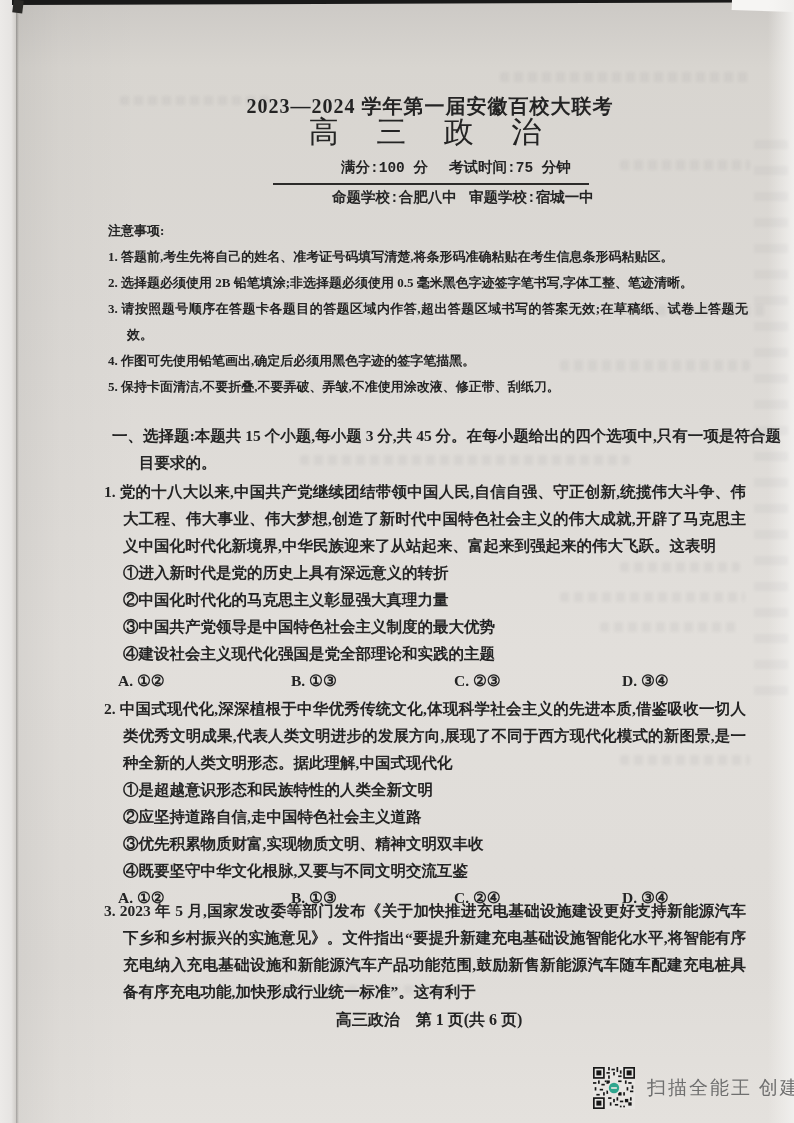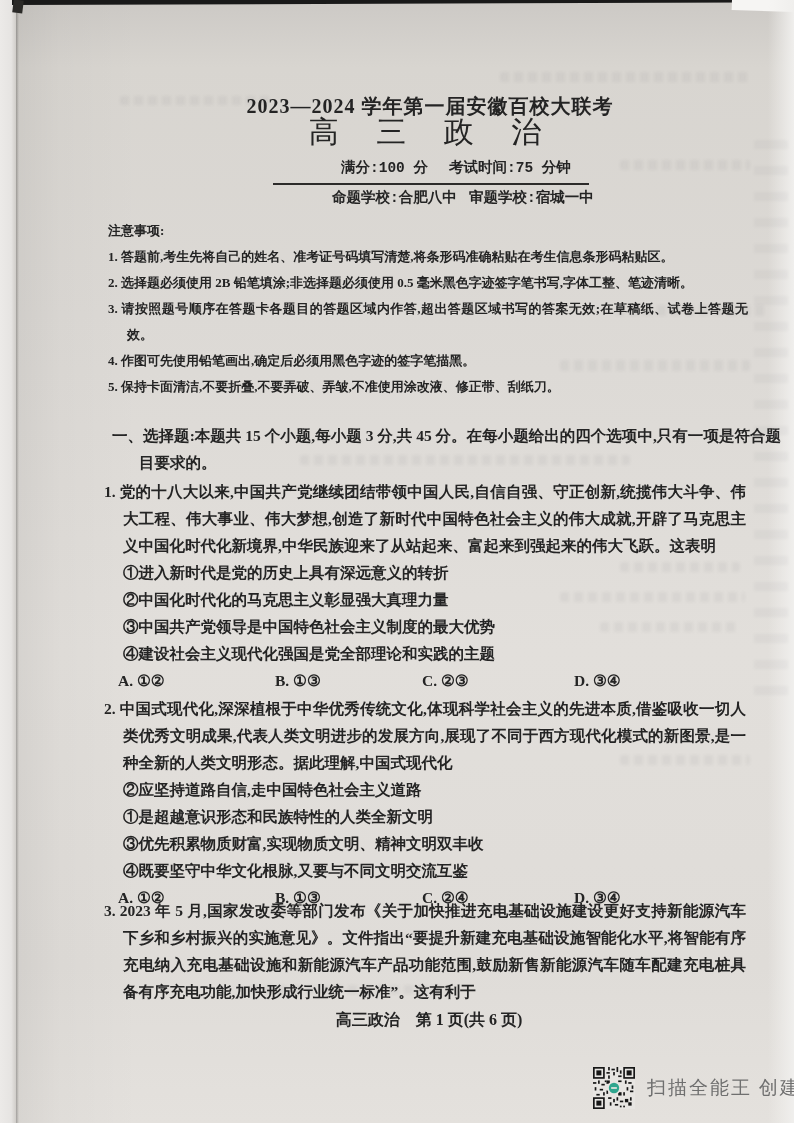--- a/index.html
+++ b/index.html
@@ -56,21 +56,21 @@
   .section-heading{position:absolute;top:414px;left:0;width:642px;margin:8px;
     line-height:27px;font-size:15.5px;padding-left:27px;text-indent:-27px;
     text-align:justify;word-break:break-all;}
 
   .question{position:absolute;left:0;width:642px;line-height:27px;font-size:15.5px;}
   .q1{top:478px;}
   .q2{top:695px;}
   .q3{top:897px;}
   .stem{margin:0;}
   .statement{padding-left:19px;}
-  .options{display:grid;grid-template-columns:157px 147px 152px auto;padding-left:14px;}
+  .options{display:grid;grid-template-columns:157px 147px 152px auto;padding-left:14px;gap:16px;}
 
   .page-footer{position:absolute;top:1010px;left:4px;width:100%;text-align:center;font-size:16px;}
   .page-footer .gap{display:inline-block;width:16px;}
 
   .scanner{position:absolute;left:592px;top:1067px;display:flex;align-items:center;gap:11px;}
   .scanner .wm{font-size:19px;color:#6f6f6f;font-weight:normal;letter-spacing:2px;white-space:nowrap;}
 </style>
 </head>
 <body>
 
@@ -133,22 +133,22 @@
       <div class="options">
         <span>A. ①②</span>
         <span>B. ①③</span>
         <span>C. ②③</span>
         <span>D. ③④</span>
       </div>
     </div>
 
     <div class="question q2">
       <p class="stem hang"><span>2.</span> <span>中国式现代化,深深植根于中华优秀传统文化,体现科学社会主义的先进本质,借鉴吸收一切人类优秀文明成果,代表人类文明进步的发展方向,展现了不同于西方现代化模式的新图景,是一种全新的人类文明形态。据此理解,中国式现代化</span></p>
+      <div class="statement">①是超越意识形态和民族特性的人类全新文明</div>
       <div class="statement">②应坚持道路自信,走中国特色社会主义道路</div>
-      <div class="statement">①是超越意识形态和民族特性的人类全新文明</div>
       <div class="statement">③优先积累物质财富,实现物质文明、精神文明双丰收</div>
       <div class="statement">④既要坚守中华文化根脉,又要与不同文明交流互鉴</div>
       <div class="options">
         <span>A. ①②</span>
         <span>B. ①③</span>
         <span>C. ②④</span>
         <span>D. ③④</span>
       </div>
     </div>
 

